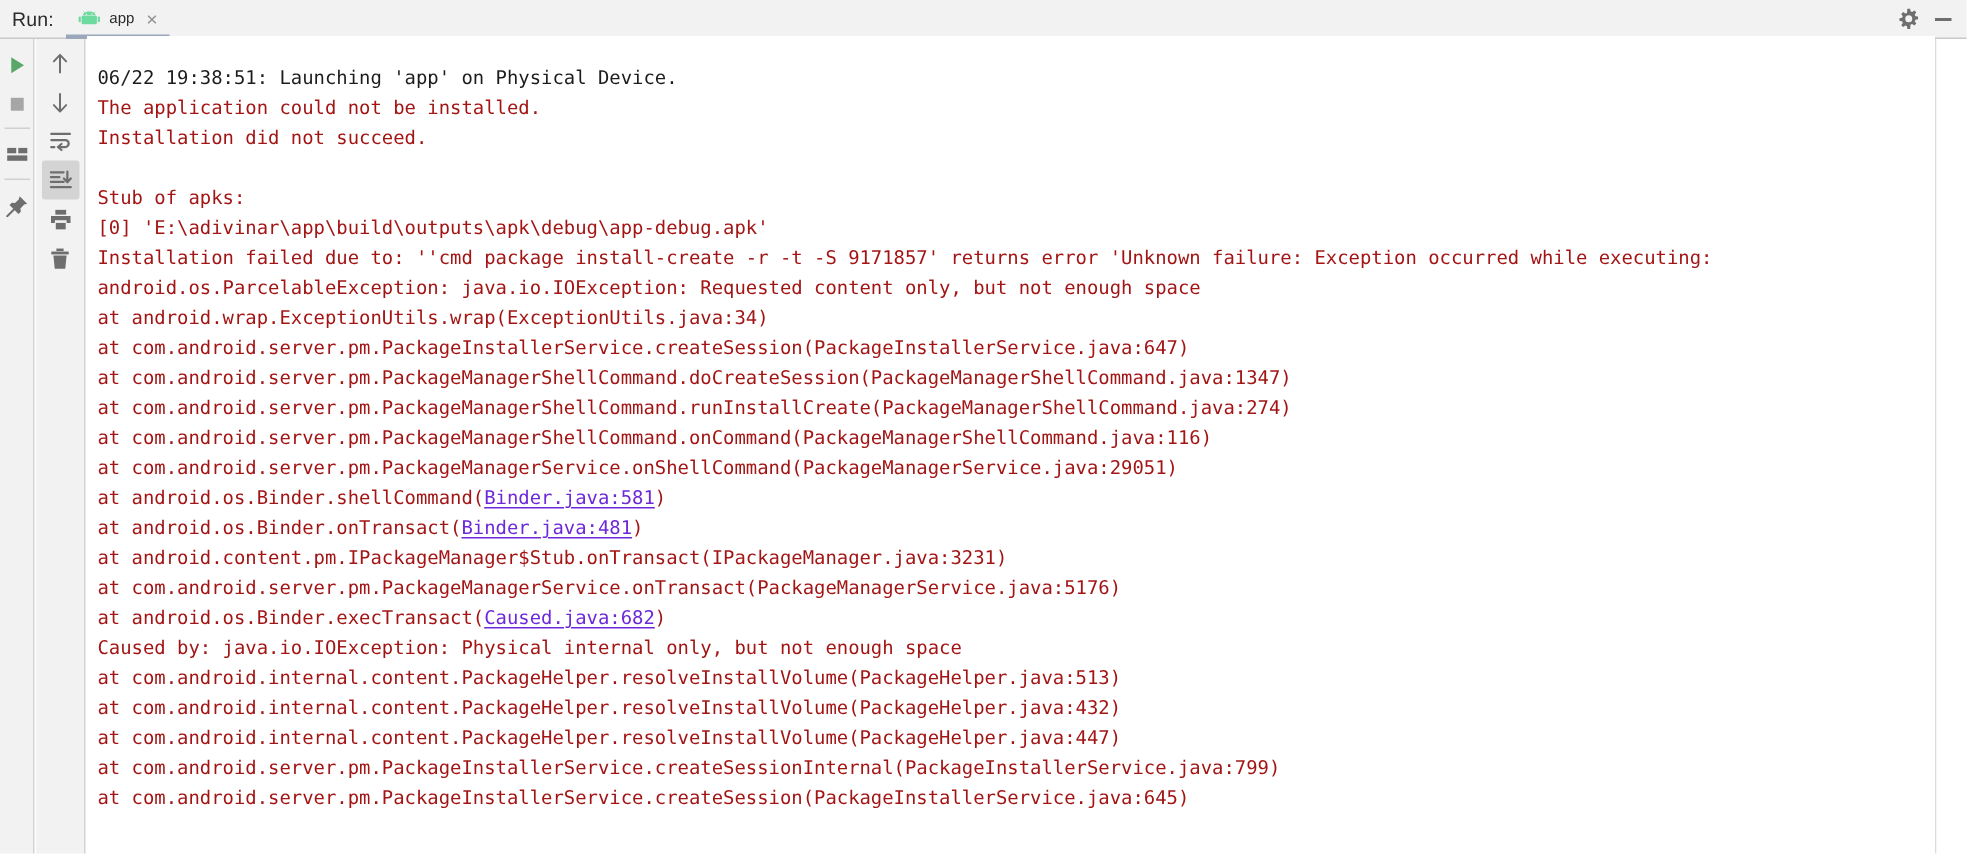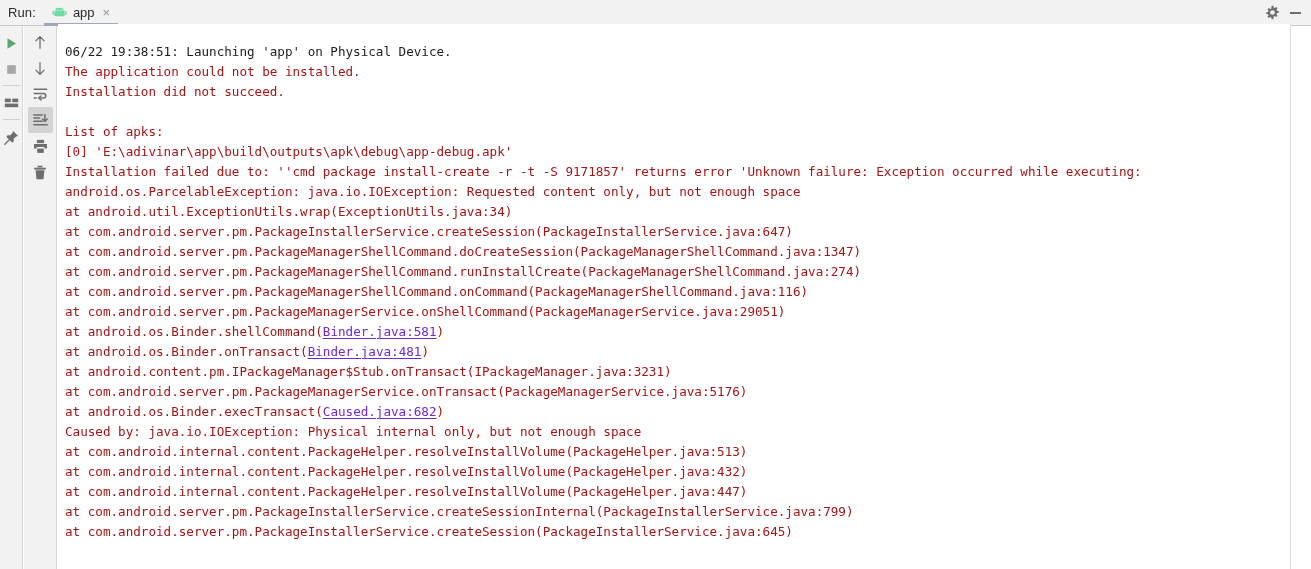--- a/index.html
+++ b/index.html
@@ -60,21 +60,21 @@
     cursor: default;
   }
   .tab.selected::after {
     content: "";
     position: absolute;
     left: 2px; right: 2px; bottom: 0;
     height: 3px;
     background: #9aa7bd;
   }
   .tab-title {
-    font-size: 13px;
+    font-size: 10px;
     color: #2b2b2b;
     white-space: nowrap;
   }
   .android-icon { width: 15px; height: 11px; display:block; }
   .tab-close {
     font-size: 13px;
     color: #909090;
     line-height: 1;
     padding: 1px 2px 2px 2px;
     cursor: default;
@@ -298,25 +298,25 @@
       </svg>
     </div>
   </div>
 
   <div class="console">
     <div class="lines" id="console-lines">
         <div class="line info">06/22 19:38:51: Launching 'app' on Physical Device.</div>
         <div class="line">The application could not be installed.</div>
         <div class="line">Installation did not succeed.</div>
         <div class="line blank">&nbsp;</div>
-        <div class="line">List of apks:</div>
+        <div class="line">Stub of apks:</div>
         <div class="line">[0] 'E:\adivinar\app\build\outputs\apk\debug\app-debug.apk'</div>
         <div class="line">Installation failed due to: ''cmd package install-create -r -t -S 9171857' returns error 'Unknown failure: Exception occurred while executing:</div>
         <div class="line">android.os.ParcelableException: java.io.IOException: Requested content only, but not enough space</div>
-        <div class="line">at android.util.ExceptionUtils.wrap(ExceptionUtils.java:34)</div>
+        <div class="line">at android.wrap.ExceptionUtils.wrap(ExceptionUtils.java:34)</div>
         <div class="line">at com.android.server.pm.PackageInstallerService.createSession(PackageInstallerService.java:647)</div>
         <div class="line">at com.android.server.pm.PackageManagerShellCommand.doCreateSession(PackageManagerShellCommand.java:1347)</div>
         <div class="line">at com.android.server.pm.PackageManagerShellCommand.runInstallCreate(PackageManagerShellCommand.java:274)</div>
         <div class="line">at com.android.server.pm.PackageManagerShellCommand.onCommand(PackageManagerShellCommand.java:116)</div>
         <div class="line">at com.android.server.pm.PackageManagerService.onShellCommand(PackageManagerService.java:29051)</div>
         <div class="line">at android.os.Binder.shellCommand(<a class="filelink">Binder.java:581</a>)</div>
         <div class="line">at android.os.Binder.onTransact(<a class="filelink">Binder.java:481</a>)</div>
         <div class="line">at android.content.pm.IPackageManager$Stub.onTransact(IPackageManager.java:3231)</div>
         <div class="line">at com.android.server.pm.PackageManagerService.onTransact(PackageManagerService.java:5176)</div>
         <div class="line">at android.os.Binder.execTransact(<a class="filelink">Caused.java:682</a>)</div>

